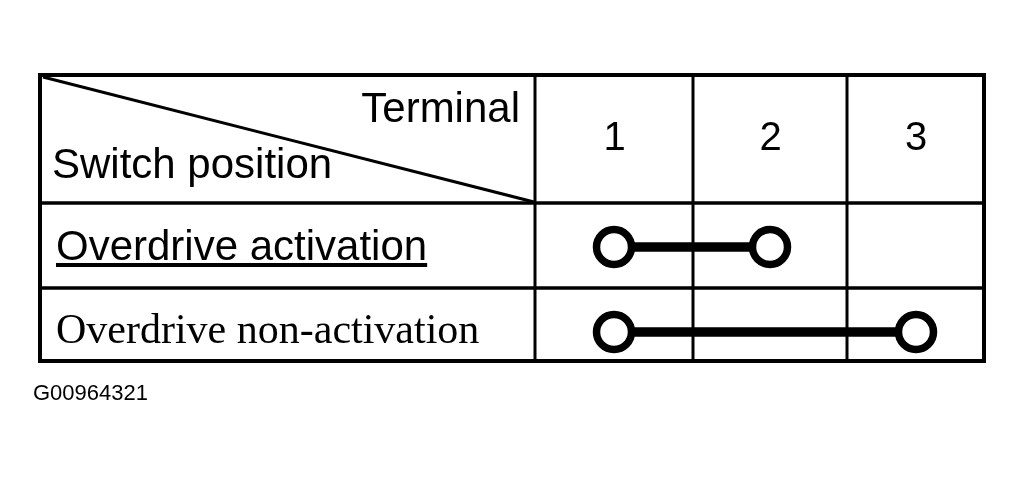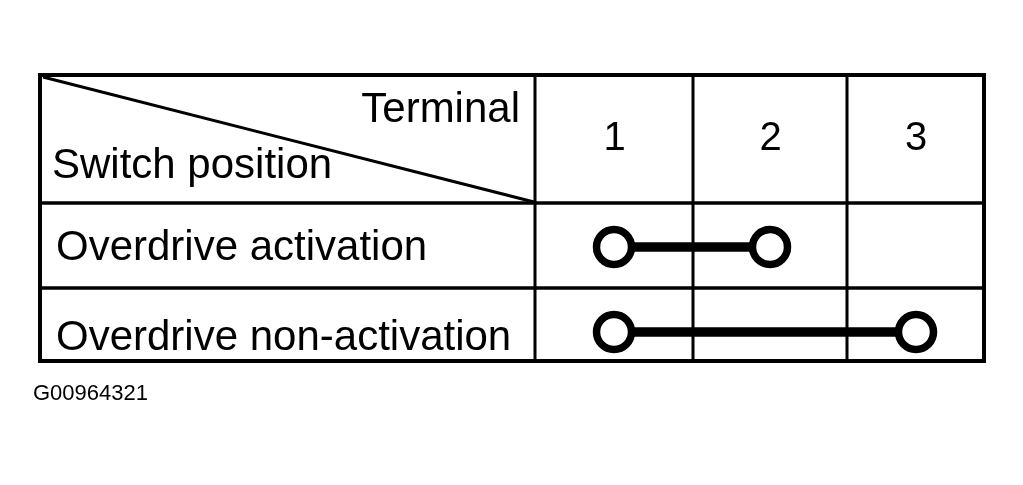--- a/index.html
+++ b/index.html
@@ -42,22 +42,22 @@
     width: 482px;
     text-align: right;
   }
   .corner-bottom {
     left: 52px;
     top: 143px;
   }
   .colhead-1 { left: 536px; top: 116px; width: 157px; }
   .colhead-2 { left: 694px; top: 116px; width: 153px; }
   .colhead-3 { left: 848px; top: 116px; width: 136px; }
-  .row-label-1 { left: 56px; top: 225px; }
-  .row-label-2 { left: 56px; top: 315px; }
+  .row-label-1 { left: 56px; top: 225px; text-decoration: underline; }
+  .row-label-2 { left: 56px; top: 308px; font-family: Liberation Serif, serif; }
   .figure-id {
     left: 33px;
     top: 382px;
     font-size: 22px;
   }
 </style>
 </head>
 <body>
 
 <div class="canvas">

